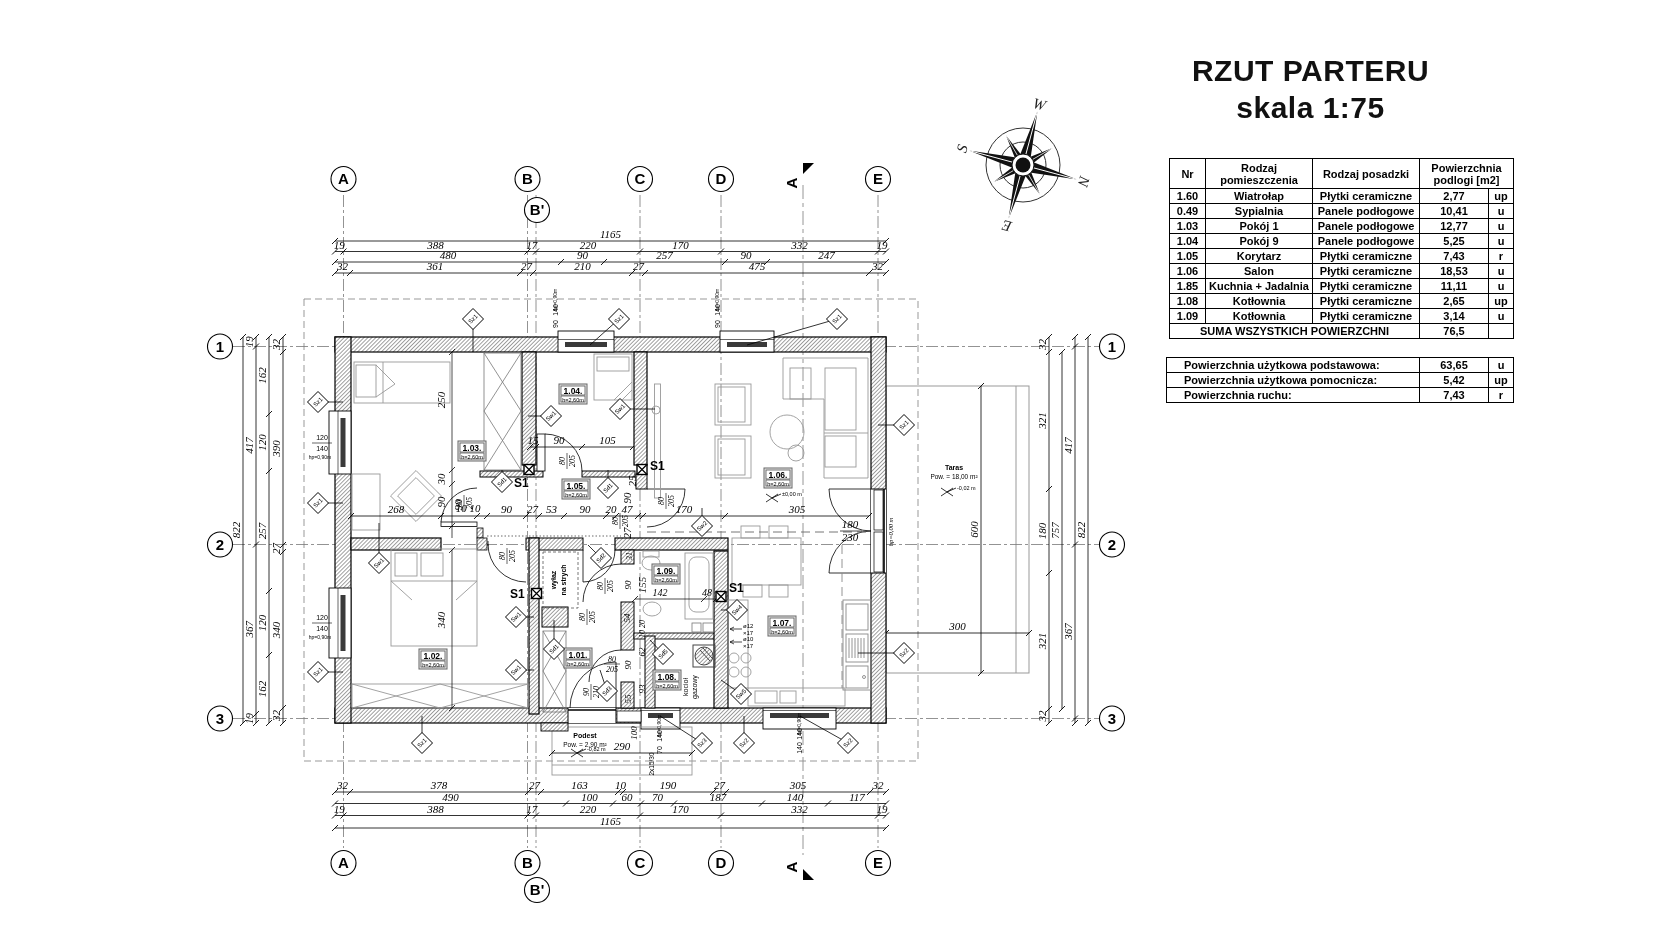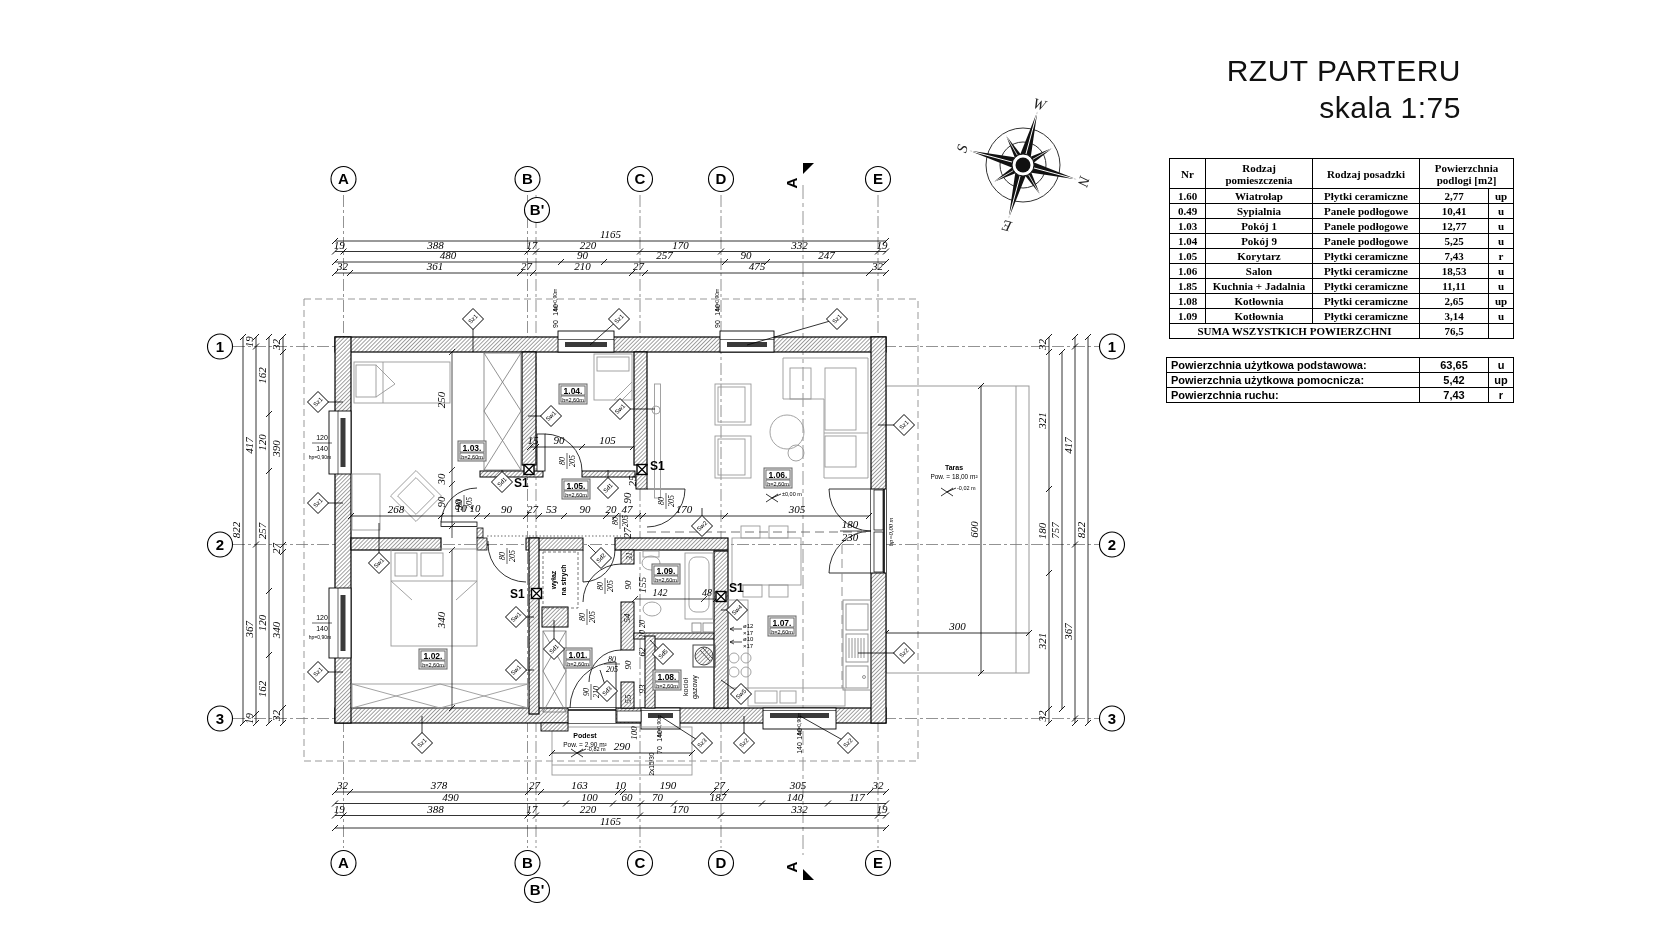--- a/index.html
+++ b/index.html
@@ -1,25 +1,25 @@
 <!DOCTYPE html>
 <html><head>
 <meta charset="utf-8">
 <style>
 html,body{margin:0;padding:0;background:#fff;}
 #page{position:relative;width:1671px;height:952px;background:#fff;font-family:"Liberation Sans",sans-serif;overflow:hidden;}
 #plan{position:absolute;top:0;left:0;}
-.title{position:absolute;left:1040px;top:52px;width:421px;text-align:right;font-weight:normal;font-size:30px;line-height:37px;color:#111;letter-spacing:0.5px;}
+.title{position:absolute;left:1100px;top:52px;width:421px;text-align:center;font-weight:bold;font-size:30px;line-height:37px;color:#111;letter-spacing:0.5px;}
 table{border-collapse:collapse;position:absolute;table-layout:fixed;}
-#t1{left:1169px;top:158px;font-family:Liberation Serif, serif;}
+#t1{left:1169px;top:158px;}
 #t2{left:1166px;top:357px;}
 td,th{border:1px solid #000;font-size:11px;font-weight:bold;color:#000;text-align:center;padding:0;overflow:hidden;white-space:nowrap;}
 #t1 td{height:14px;}
 #t2 td{height:14px;}
-.lft{text-align:left;padding-left:4px;}
+.lft{text-align:left;padding-left:17px;}
 </style>
 </head>
 <body>
 <div id="page">
 <svg id="plan" width="1671" height="952" viewBox="0 0 1671 952">
 <defs>
 <pattern id="h" patternUnits="userSpaceOnUse" width="2.8" height="2.8" patternTransform="rotate(45)">
 <rect width="2.8" height="2.8" fill="#fff"></rect>
 <line x1="0" y1="0" x2="0" y2="2.8" stroke="#383838" stroke-width="0.95"></line>
 </pattern>

